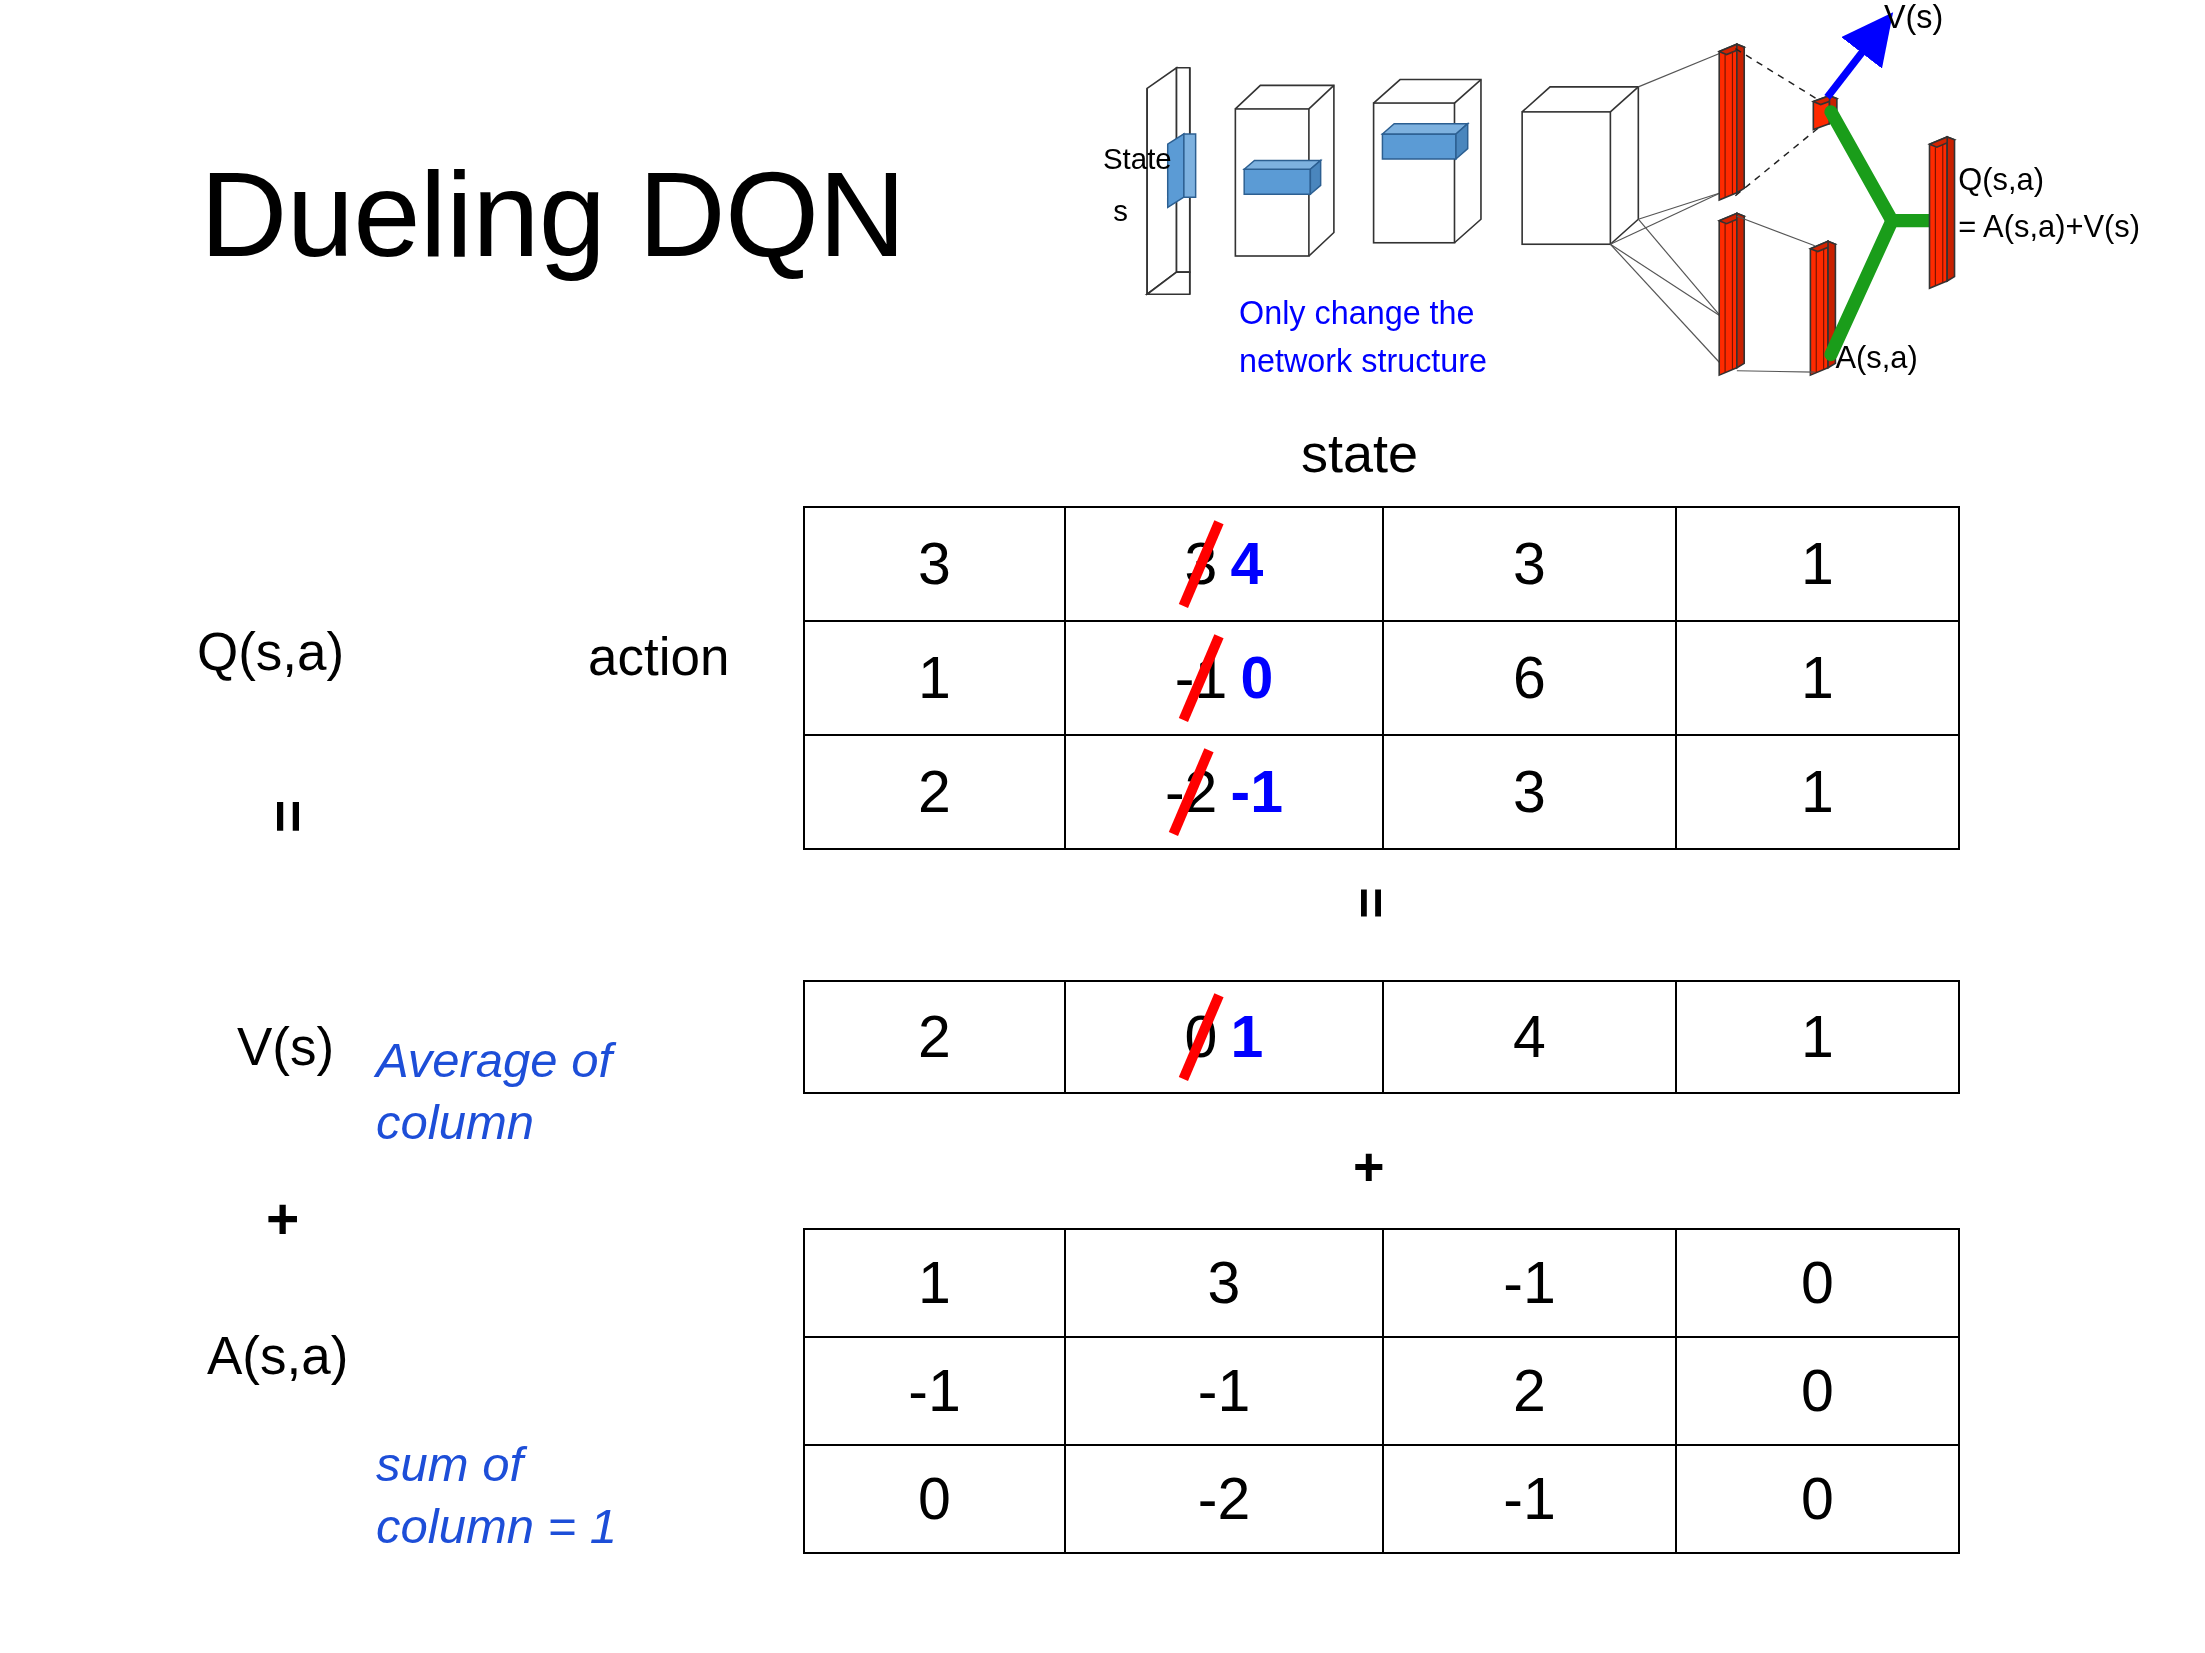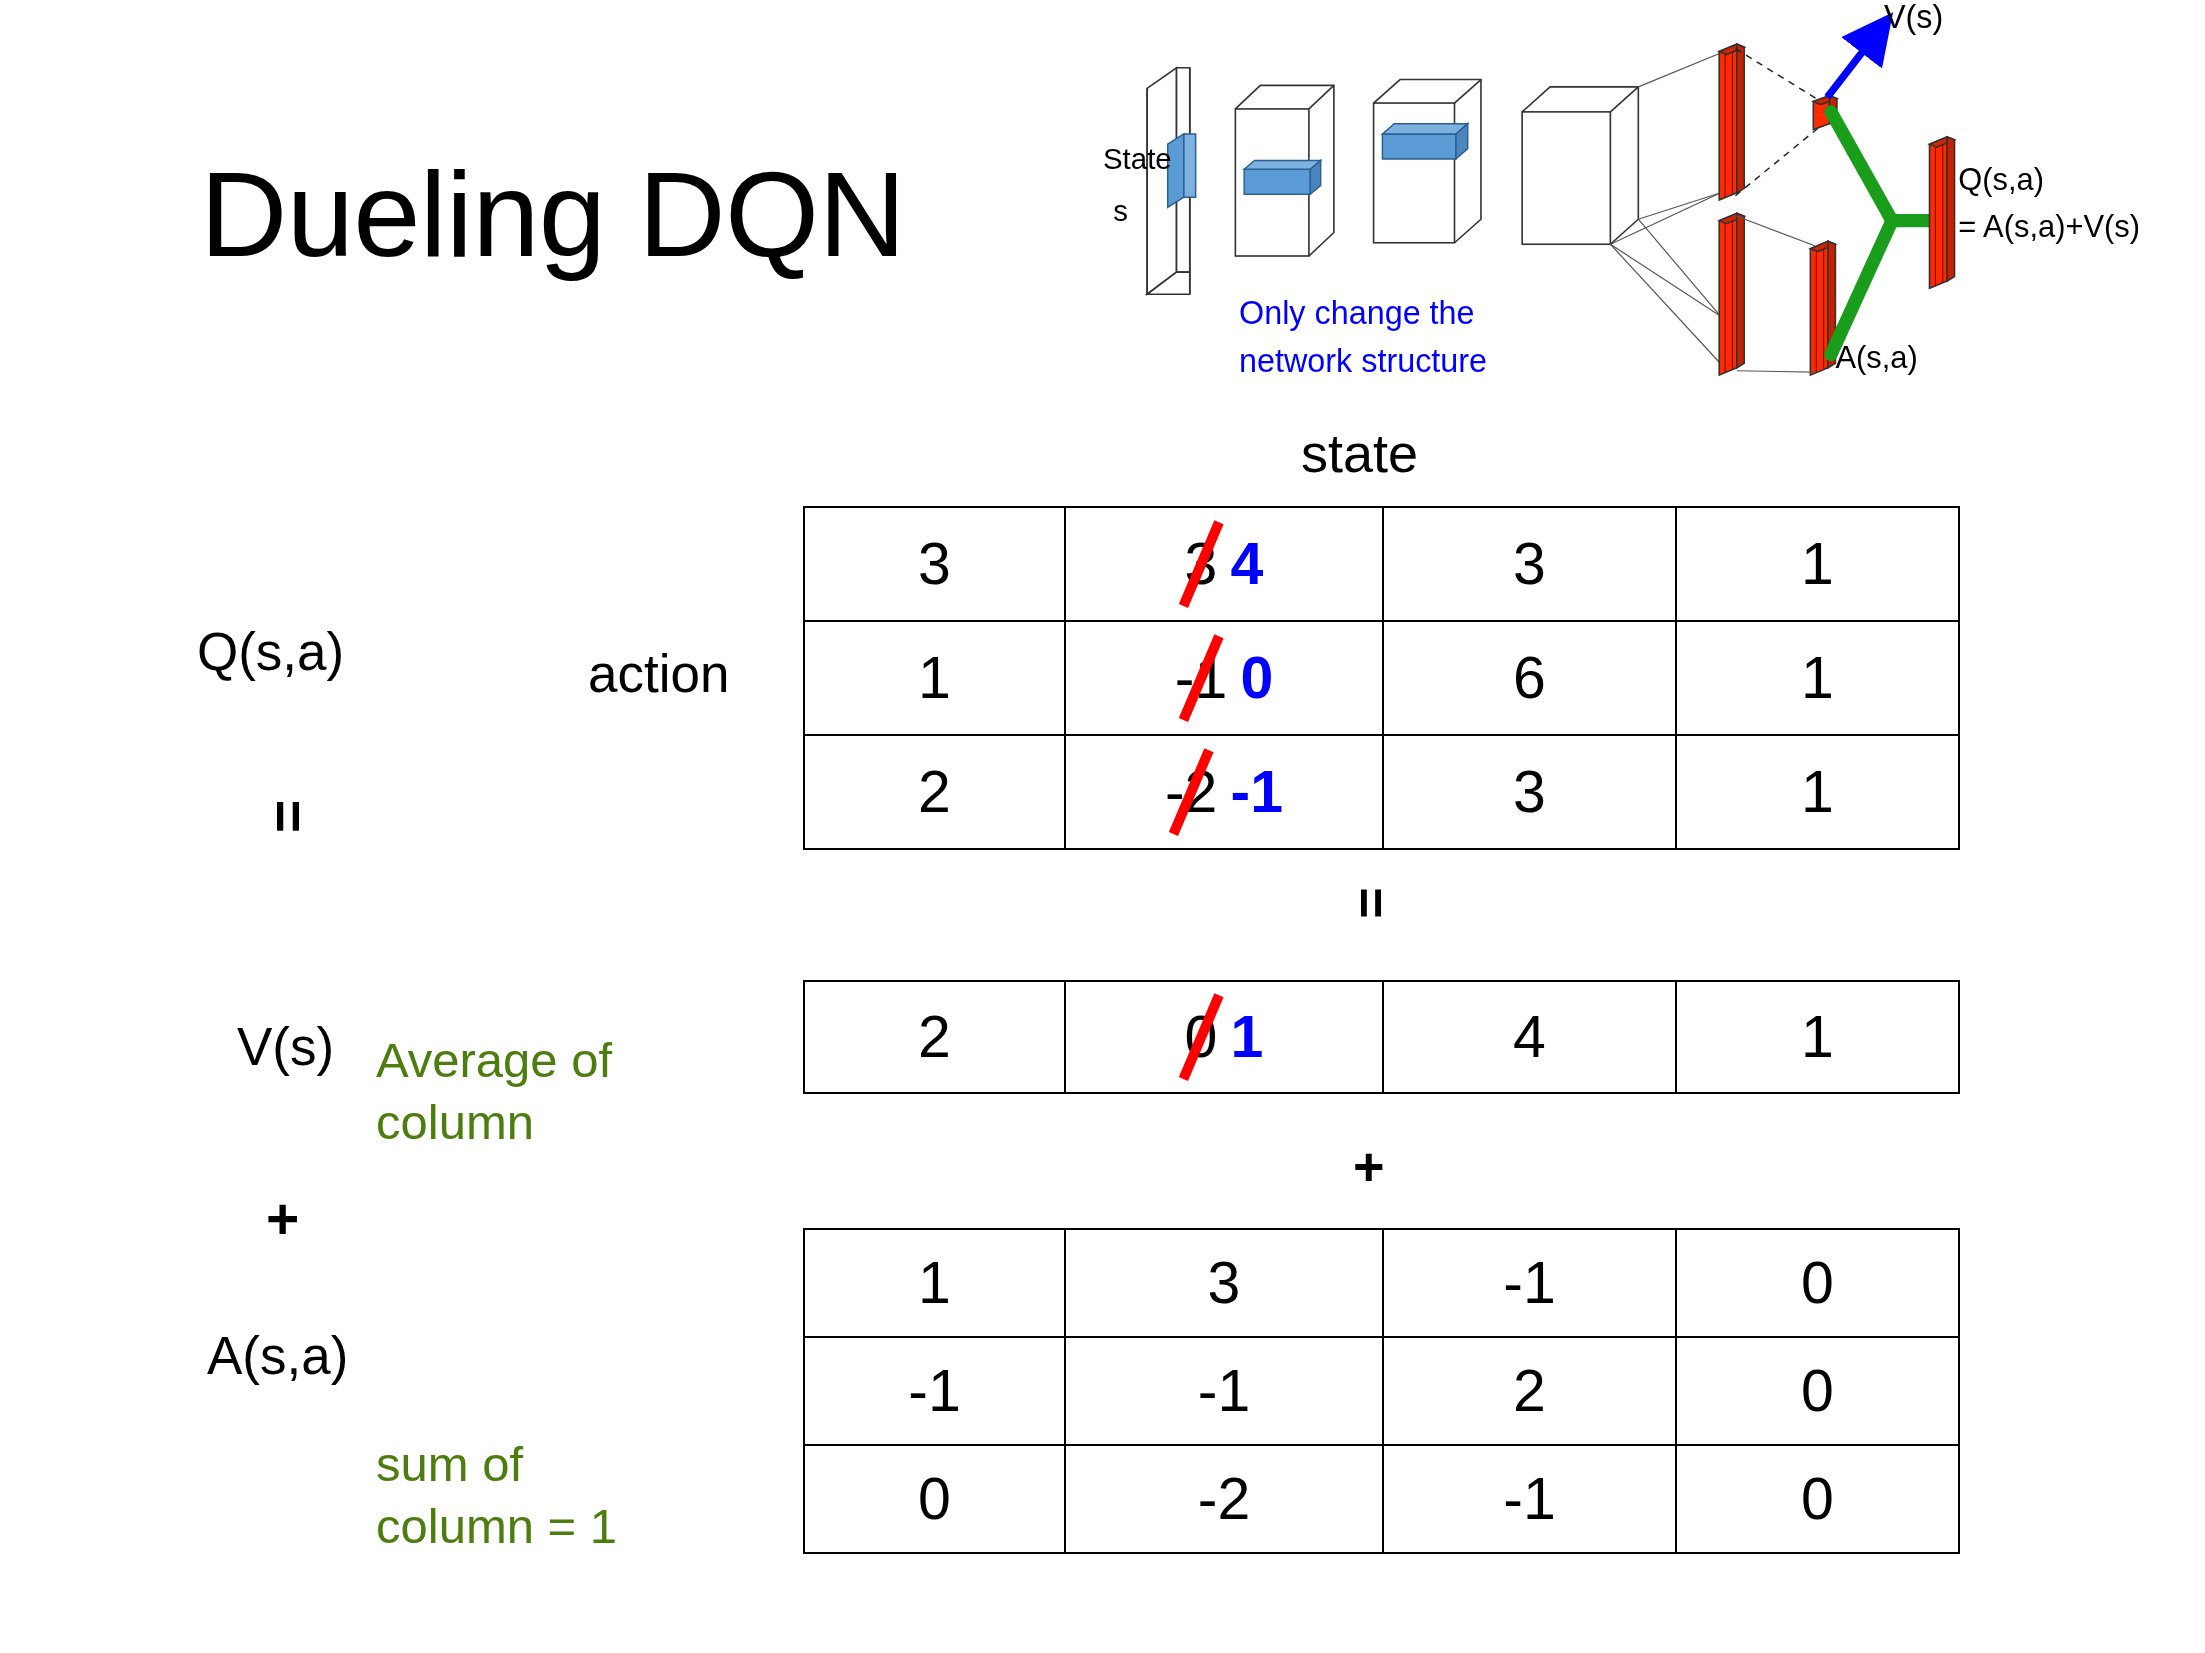--- a/index.html
+++ b/index.html
@@ -19,27 +19,27 @@
   
   .side-label{font-size:53px;line-height:57px;white-space:nowrap;}
   #label-q{left:197px;top:623px;}
   #label-v{left:237px;top:1018px;}
   #label-a{left:207px;top:1327px;}
 
   .op-big{font-size:57px;line-height:57px;font-weight:700;}
   #op-eq-left{left:272px;top:788px;transform:rotate(90deg);transform-origin:center;}
   #op-plus-left{left:266px;top:1191px;}
 
-  .blue-note{color:#4d7c0f;font-size:49px;line-height:62px;white-space:pre-line;}
+  .blue-note{color:#1d4ed8;font-size:49px;line-height:62px;white-space:pre-line;font-style:italic;}
   #note-avg{left:376px;top:1029px;}
   #note-sum{left:376px;top:1433px;}
 
   
   #label-state{left:1301px;top:426px;font-size:54px;line-height:54px;}
-  #label-action{left:588px;top:647px;font-size:53px;line-height:53px;}
+  #label-action{left:588px;top:630px;font-size:53px;line-height:53px;}
 
   
   #op-eq-mid{left:1356px;top:876px;font-size:54px;line-height:54px;font-weight:700;transform:rotate(90deg);transform-origin:center;}
   #op-plus-mid{left:1353px;top:1139px;font-size:54px;line-height:54px;font-weight:700;}
 
   
   .tbl{border-collapse:collapse;table-layout:fixed;}
   .tbl td{
     border:2.2px solid #000;
     text-align:center;vertical-align:middle;

